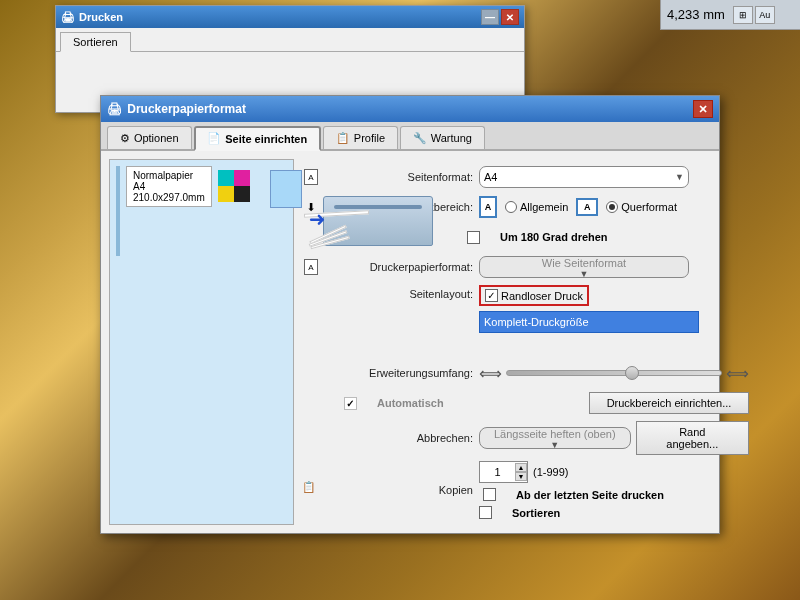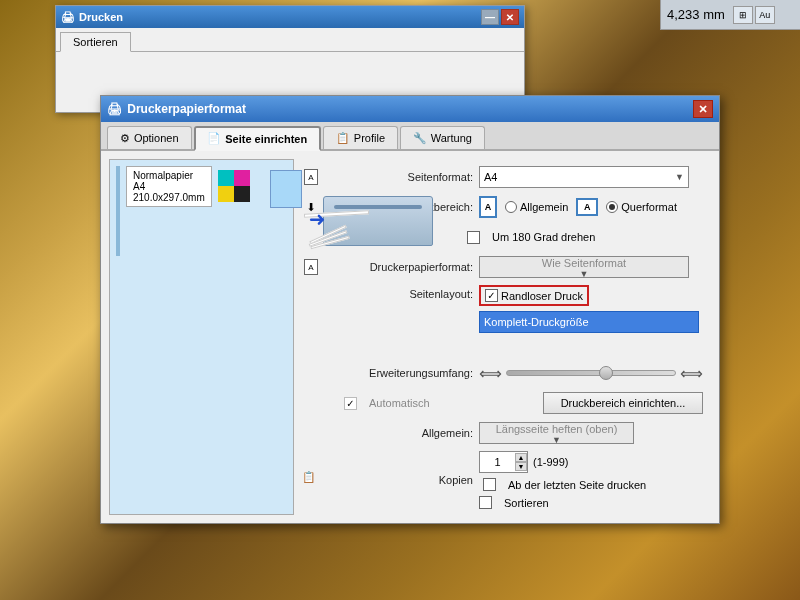--- a/index.html
+++ b/index.html
@@ -219,22 +219,22 @@
       align-items: center;
       justify-content: space-between;
       padding: 0 4px;
       cursor: pointer;
       font-size: 11px;
     }
     .dropdown-arrow {
       font-size: 9px;
       color: #555;
     }
-    .dropdown-wide { width: 210px; }
-    .dropdown-medium { width: 160px; }
+    .dropdown-wide { width: 210px; border-radius: 7px; }
+    .dropdown-medium { width: 160px; border-radius: 8px; }
 
     
     .radio-group {
       display: flex;
       align-items: center;
       gap: 8px;
       flex-wrap: wrap;
     }
     .radio-item {
       display: flex;
@@ -274,22 +274,23 @@
     }
     .orient-icon.landscape {
       width: 22px;
       height: 18px;
     }
 
     
     .checkbox-item {
       display: flex;
       align-items: center;
-      gap: 12px;
-      font-size: 11px;
+      gap: 20px;
+      font-size: 11px;
+      font-weight: bold;
     }
     .checkbox-box {
       width: 13px;
       height: 13px;
       border: 1px solid #666;
       background: white;
       display: flex;
       align-items: center;
       justify-content: center;
       font-size: 10px;
@@ -619,25 +620,28 @@
             </div>
             <div class="btn" style="min-width:160px;text-align:center;float:right;margin-left:auto;">
               <span>Druckbereich einrichten...</span>
             </div>
           </div>
         </div>
       </div>
 
       <div class="setting-row">
         <div style="width:18px;height:18px;margin-right:2px;"></div>
-        <div class="setting-label">Allgemein:</div>
+        <div class="setting-label">Abbrechen:</div>
         <div class="setting-control">
           <div class="dropdown dropdown-medium dropdown-disabled" style="background:#e8e8e8;width:155px;">
             <span>Längsseite heften (oben)</span>
             <span class="dropdown-arrow">▼</span>
+          </div>
+          <div class="btn" style="min-width:110px;">
+            <span>Rand angeben...</span>
           </div>
         </div>
       </div>
 
       <div class="setting-row">
         <div style="width:18px;height:18px;margin-right:2px;">📋</div>
         <div class="setting-label">Kopien</div>
         <div class="setting-control" style="align-items:center;gap:5px;flex-wrap:wrap;">
 
           <div style="display:flex;align-items:center;border:1px solid #888;background:white;height:22px;">

